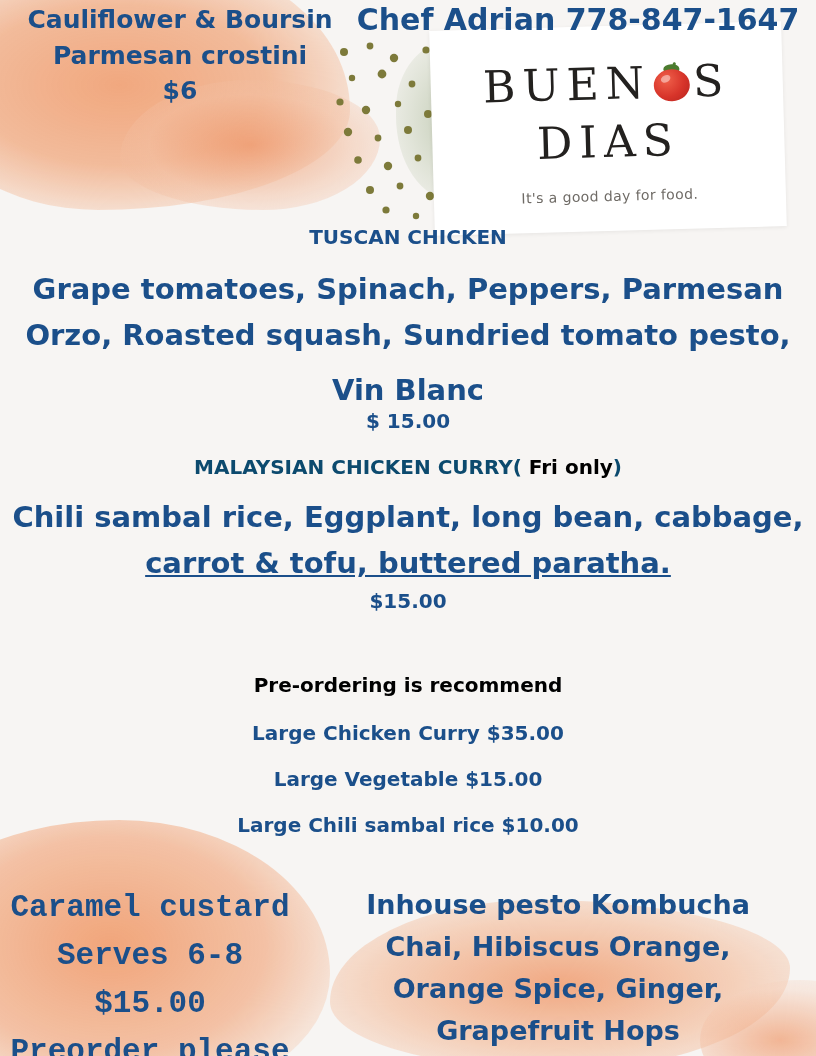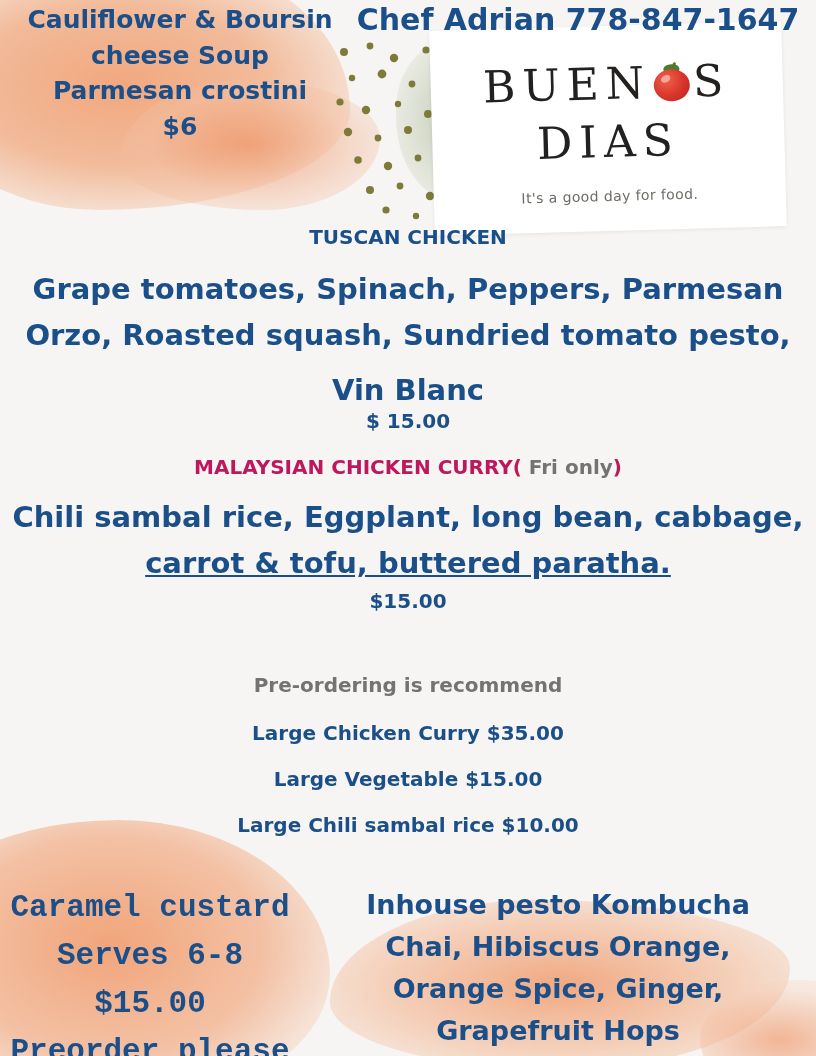--- a/index.html
+++ b/index.html
@@ -178,22 +178,22 @@
 
   
   .txt {
     position: absolute;
     color: #1b4f8a;
     font-weight: bold;
     text-align: center;
     line-height: 1.18;
     white-space: nowrap;
   }
-  .blue { color: #be185d; }
-  .red  { color: #737373; }
+  .blue { color: #0c4a6e; }
+  .red  { color: #000000; }
 
   #soup-block {
     left: 0px;
     top: 2px;
     width: 360px;
     font-size: 25px;
     line-height: 1.42;
     white-space: normal;
   }
   #phone {
@@ -282,21 +282,20 @@
         </span>
         <span>S</span>
       </div>
       <div class="logo-line2">DIAS</div>
       <div class="logo-tag">It's a good day for food.</div>
     </div>
   </div>
 
   <div class="txt" id="soup-block">
     <div>Cauliflower &amp; Boursin</div>
-    <div>cheese Soup</div>
     <div>Parmesan  crostini</div>
     <div>$6</div>
   </div>
 
   <div class="txt" id="phone">Chef Adrian 778-847-1647</div>
 
   <div class="txt center-line" style="top:226px;">TUSCAN CHICKEN</div>
   <div class="txt center-line big" style="top:272px;">Grape tomatoes, Spinach, Peppers, Parmesan</div>
   <div class="txt center-line big" style="top:318px;">Orzo, Roasted squash, Sundried tomato pesto,</div>
   <div class="txt center-line big" style="top:373px;">Vin Blanc</div>

